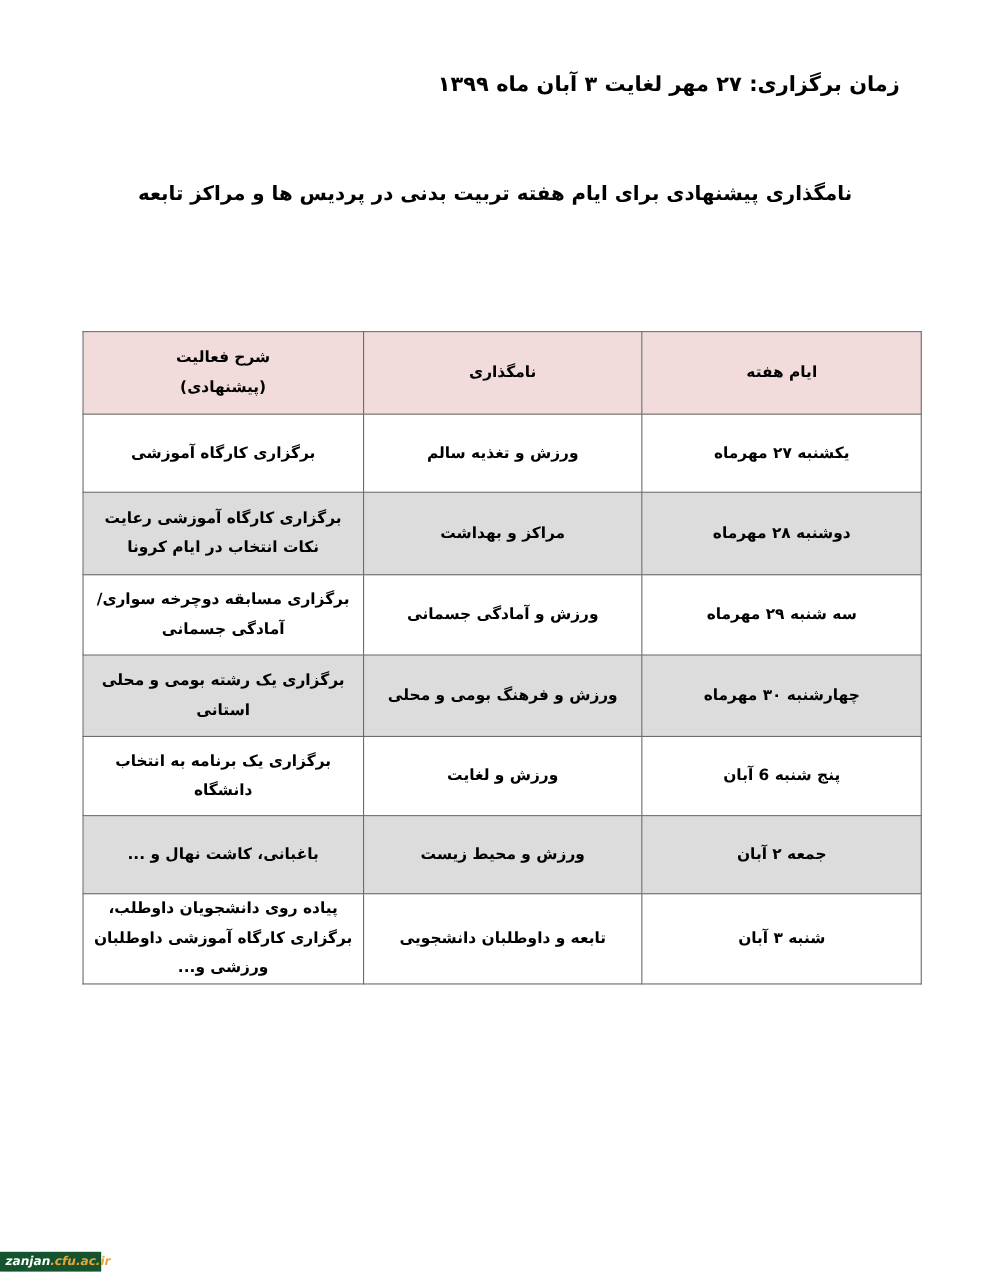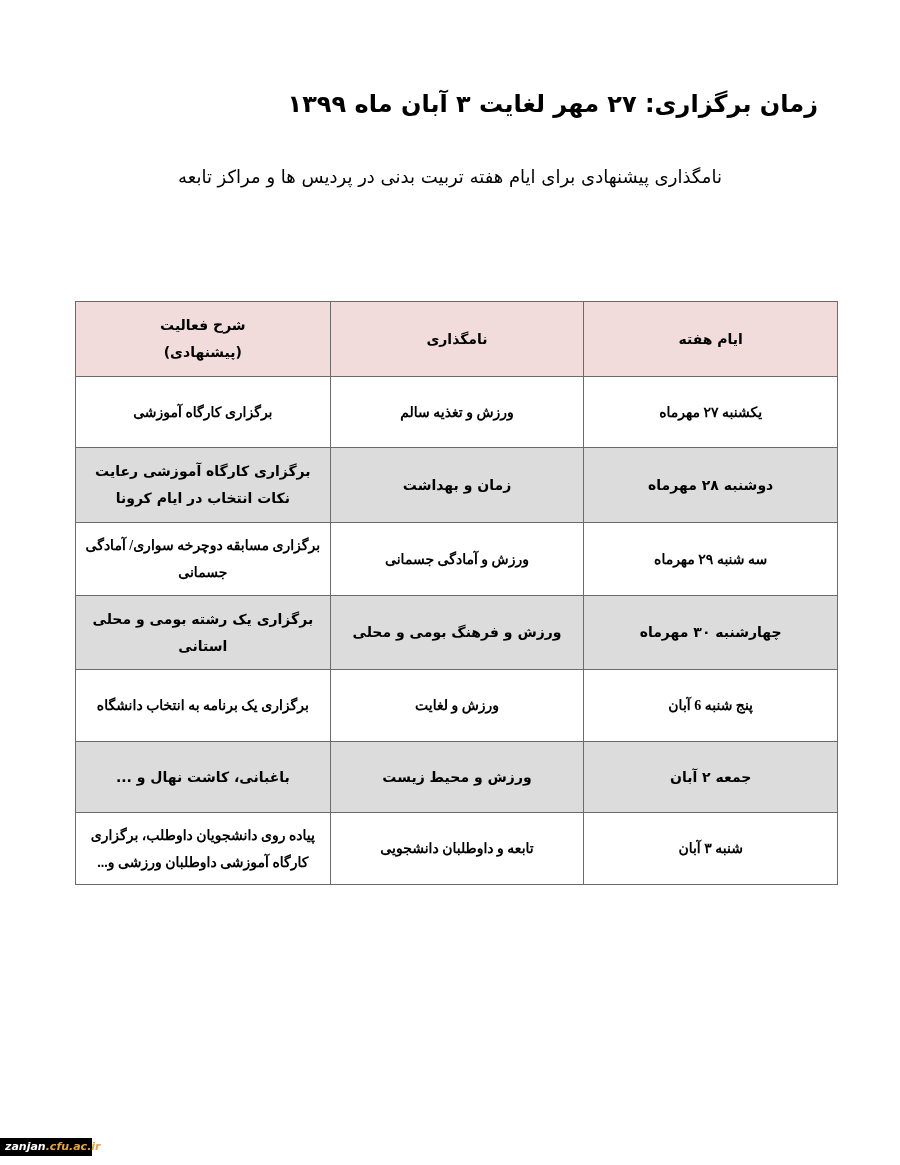--- a/index.html
+++ b/index.html
@@ -1,44 +1,44 @@
 <!DOCTYPE html>
 <html><head>
   <meta charset="utf-8">
   <style>
     html, body { margin: 0; padding: 0; }
     body {
       width: 900px; height: 1165px; background: #ffffff; position: relative;
       overflow: hidden; font-family: "DejaVu Sans", sans-serif; color: #000;
     }
     .date-line {
-      position: absolute; top: 90px; right: 82px; direction: rtl;
-      font-weight: bold; font-size: 24px; white-space: nowrap;
+      position: absolute; top: 66px; right: 82px; direction: rtl;
+      font-weight: bold; font-size: 19px; white-space: nowrap;
     }
     .title {
       position: absolute; top: 166px; left: 0; width: 900px; text-align: center;
-      direction: rtl; font-weight: normal; font-size: 18px; white-space: nowrap;
+      direction: rtl; font-weight: bold; font-size: 18px; white-space: nowrap;
     }
     table.schedule {
       position: absolute; top: 301px; left: 75px; width: 763px;
       border-collapse: collapse; direction: rtl; table-layout: fixed;
     }
     table.schedule td, table.schedule th {
       border: 1px solid #6b6b6b; text-align: center; vertical-align: middle;
       font-size: 14px; line-height: 27px; padding: 0 8px; font-weight: bold;
     }
     table.schedule th { background: #f1dcdb; height: 74px; }
     table.schedule tr.shaded td { background: #dcdcdc; }
-    table.schedule tr.plain td { background: #ffffff; font-family: Liberation Serif, serif; }
+    table.schedule tr.plain td { background: #ffffff; }
     .col-day { width: 252px; }
     .col-name { width: 252px; }
     .col-desc { width: 253px; }
     .footer-badge {
       position: absolute; left: 0; top: 1138px; width: 92px; height: 18px;
-      background: #000000; font-family: "DejaVu Sans", sans-serif; font-style: italic;
+      background: #14532d; font-family: "DejaVu Sans", sans-serif; font-style: italic;
       font-weight: bold; font-size: 11px; line-height: 18px; padding-left: 5px; box-sizing: border-box;
       white-space: nowrap;
     }
     .footer-badge .host { color: #ffffff; }
     .footer-badge .domain { color: #e8a33a; }
   </style>
 </head>
 <body>
 
 <div class="date-line">زمان برگزاری: ۲۷ مهر لغایت ۳ آبان ماه ۱۳۹۹</div>
@@ -61,21 +61,21 @@
     </tr>
   </thead>
   <tbody>
     <tr class="plain" style="height:71px">
       <td>یکشنبه  ۲۷ مهرماه</td>
       <td>ورزش و تغذیه سالم</td>
       <td>برگزاری کارگاه آموزشی</td>
     </tr>
     <tr class="shaded" style="height:75px">
       <td>دوشنبه ۲۸ مهرماه</td>
-      <td>زمان و بهداشت</td>
+      <td>مراکز و بهداشت</td>
       <td>برگزاری کارگاه آموزشی رعایت نکات انتخاب در ایام کرونا</td>
     </tr>
     <tr class="plain" style="height:73px">
       <td>سه شنبه ۲۹ مهرماه</td>
       <td>ورزش و آمادگی جسمانی</td>
       <td>برگزاری مسابقه  دوچرخه سواری/ آمادگی جسمانی</td>
     </tr>
     <tr class="shaded" style="height:74px">
       <td>چهارشنبه ۳۰ مهرماه</td>
       <td>ورزش و فرهنگ بومی و محلی</td>

